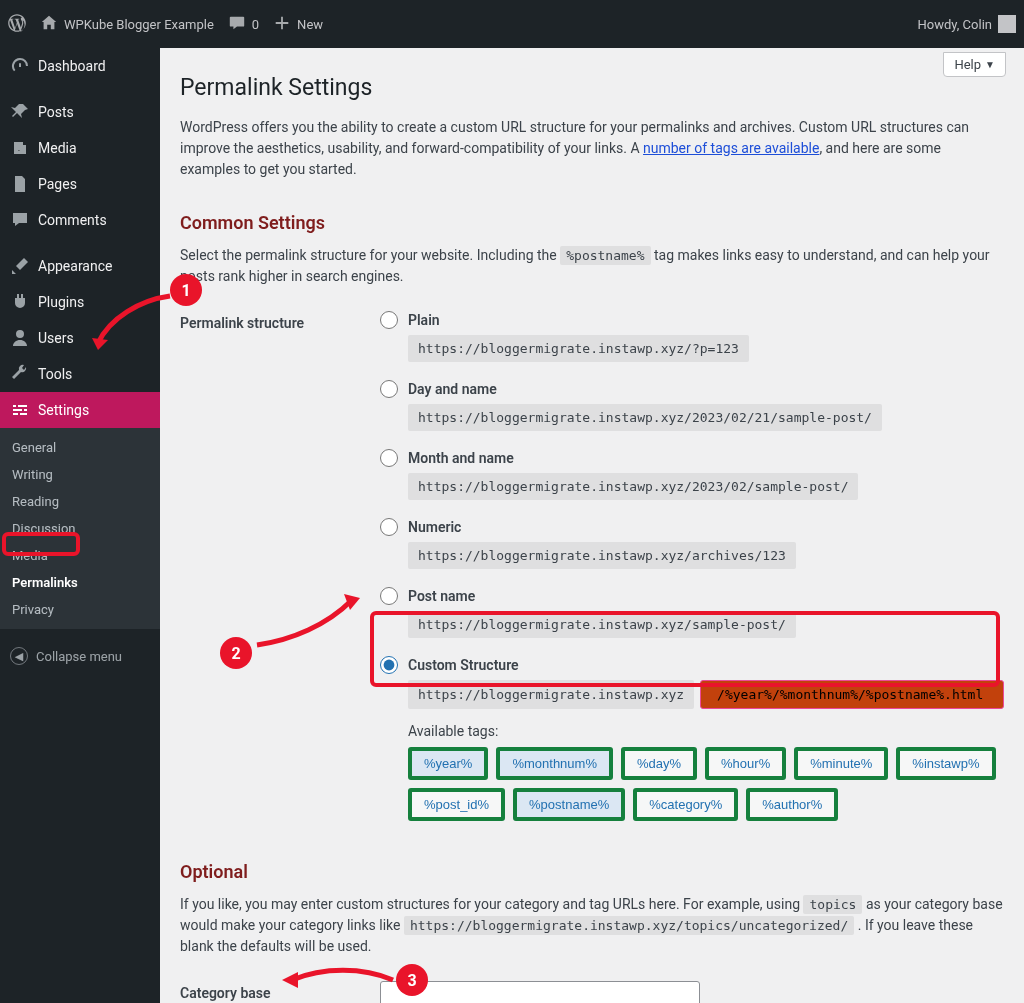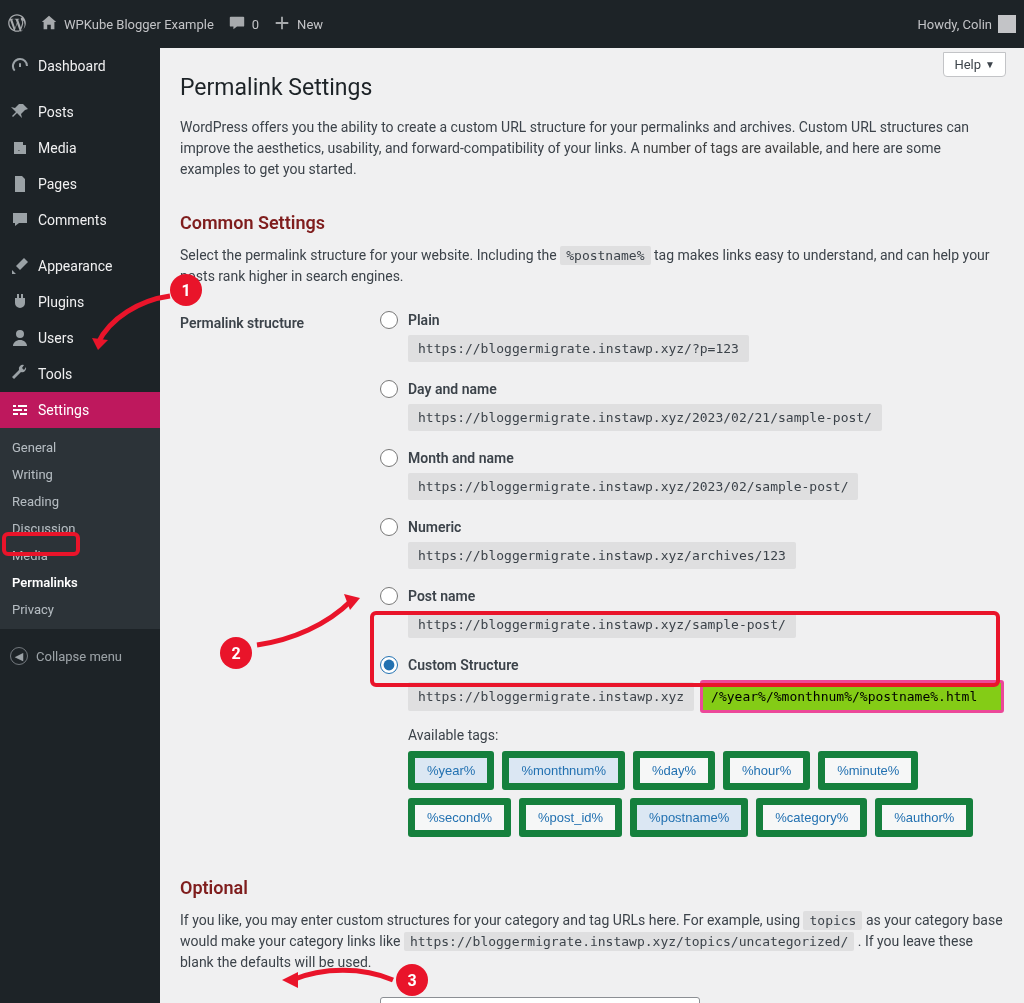--- a/index.html
+++ b/index.html
@@ -24,35 +24,35 @@
   .submenu-item { padding:6px 12px; color:rgba(240,246,252,.7); cursor:pointer; font-size:13px;}
   .submenu-item.current { color:#fff; font-weight:600;}
   .collapse { display:flex; align-items:center; gap:8px; padding:10px 10px; color:rgba(240,246,252,.6); cursor:pointer; font-size:13px; margin-top:8px;}
   .collapse .cicon{ width:18px;height:18px;border:1px solid rgba(240,246,252,.4); border-radius:50%; display:flex;align-items:center;justify-content:center; font-size:11px;}
   
   .content { flex:1; padding:10px 20px 30px 20px; background:#f0f0f1; position:relative;}
   .help-tab { position:absolute; top:4px; right:18px; background:#fff; border:1px solid #c3c4c7; border-radius:0 0 4px 4px; padding:4px 10px; font-size:13px; cursor:pointer; display:flex; align-items:center; gap:4px;}
   h1 { font-size:23px; font-weight:400; padding:16px 0 8px; color:#1d2327;}
   h2 { font-size:18px; font-weight:600; color:#7f1d1d; padding:24px 0 4px;}
   p.desc { font-size:14px; line-height:1.5; color:#3c434a; padding:8px 0;}
-  a.link { color:#404040; }
+  a.link { color:#1d4ed8; text-decoration:underline; }
   code.inline { background:rgba(0,0,0,.07); padding:2px 6px; font-size:13px; font-family: Menlo, Consolas, monospace; border-radius:2px;}
   .form-row { display:flex; padding:16px 0; }
   .form-label { width:200px; font-weight:600; font-size:14px; padding-top:4px;}
   .form-body { flex:1; }
   .radio-row { margin-bottom:18px; }
   .radio-head { display:flex; align-items:center; gap:10px; font-weight:600; font-size:14px; margin-bottom:6px;}
   .radio-head input[type=radio]{ width:18px; height:18px; accent-color:#2271b1;}
   .example { background:rgba(0,0,0,.07); padding:6px 10px; font-family: Menlo, Consolas, monospace; font-size:13px; display:inline-block; border-radius:2px; margin-left:28px;}
   .custom-input-wrap { display:flex; gap:6px; align-items:center; margin-left:28px;}
   .custom-input-wrap .base { background:rgba(0,0,0,.07); padding:7px 10px; font-family: Menlo, Consolas, monospace; font-size:13px; border-radius:2px;}
-  .custom-input-wrap input { flex:1; max-width:320px; padding:6px 8px; border:3px solid #ec4899; border-radius:3px; font-family: Menlo, Consolas, monospace; font-size:13px; background:#84cc16;}
+  .custom-input-wrap input { flex:1; max-width:320px; padding:6px 16px; border:1px solid #ec4899; border-radius:3px; font-family: Menlo, Consolas, monospace; font-size:13px; background:#c2410c;}
   .tags-label{ font-size:14px; margin:14px 0 8px 28px;}
   .tags { display:flex; flex-wrap:wrap; gap:8px; margin-left:28px;}
-  .tag-btn { border:7px solid #15803d; color:#2271b1; background:#f6f7f7; padding:5px 12px; font-size:13px; border-radius:3px; cursor:pointer;}
+  .tag-btn { border:4px solid #15803d; color:#2271b1; background:#f6f7f7; padding:5px 12px; font-size:13px; border-radius:3px; cursor:pointer;}
   .tag-btn.active { background:#dbe7f3; }
   .text-input { width:320px; padding:6px 8px; border:1px solid #8c8f94; border-radius:3px; font-size:14px; background:#fff;}
   
   .anno-highlight { position:absolute; border:4px solid #e9142a; border-radius:6px; pointer-events:none;}
   .anno-circle { position:absolute; width:32px; height:32px; background:#e9142a; border-radius:50%; color:#fff; font-weight:700; font-size:16px; display:flex; align-items:center; justify-content:center; pointer-events:none;}
   .anno-arrow { position:absolute; pointer-events:none;}
 </style>
 </head>
 <body>
 
@@ -256,21 +256,21 @@
           </div>
         </div>
 
         <div class="tags-label">Available tags:</div>
         <div class="tags" id="tags-container">
             <button class="tag-btn active">%year%</button>
             <button class="tag-btn active">%monthnum%</button>
             <button class="tag-btn">%day%</button>
             <button class="tag-btn">%hour%</button>
             <button class="tag-btn">%minute%</button>
-            <button class="tag-btn">%second%</button>
+            <button class="tag-btn">%instawp%</button>
             <button class="tag-btn">%post_id%</button>
             <button class="tag-btn active">%postname%</button>
             <button class="tag-btn">%category%</button>
             <button class="tag-btn">%author%</button>
           </div>
 
         <div class="anno-highlight" style="left:-10px; top:300px; width:630px; height:76px;"></div>
       </div>
     </div>
 

